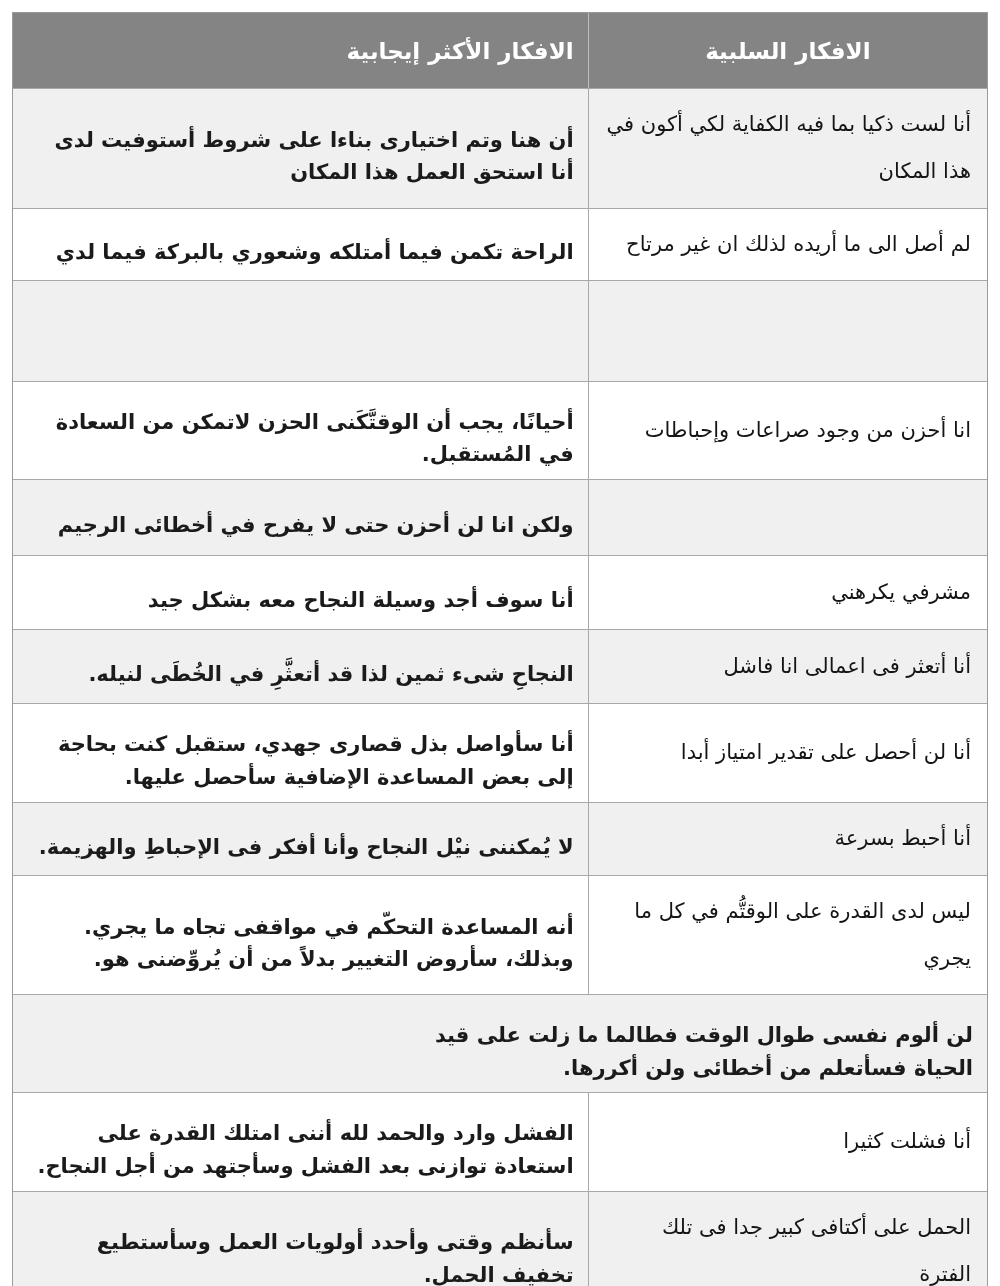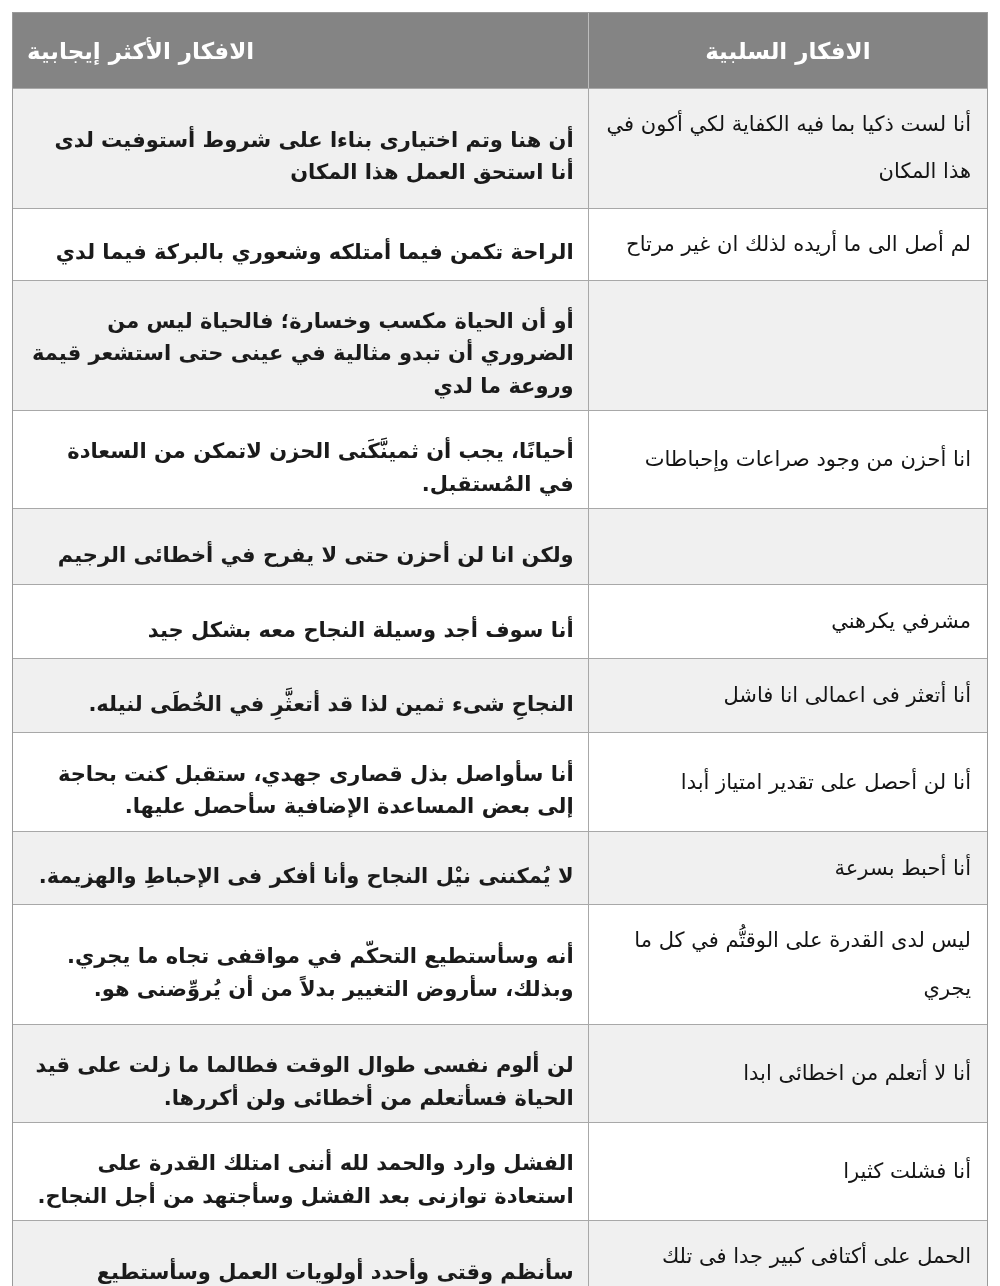--- a/index.html
+++ b/index.html
@@ -57,21 +57,21 @@
 </head>
 <body>
 
 <div class="page">
   <div class="thought-table">
 
     <div class="t-header">
       <div class="cell neg">
         <span>الافكار السلبية</span>
       </div>
-      <div class="cell pos" style="justify-content:flex-end;">
+      <div class="cell pos" style="justify-content:flex-start;">
         <span>الافكار الأكثر إيجابية</span>
       </div>
     </div>
 
     <div class="row light" style="min-height:88px">
       <div class="cell neg">
           <p>أنا لست ذكيا بما فيه الكفاية لكي أكون في هذا المكان</p>
         </div>
       <div class="cell pos">
           <p>أن هنا وتم اختيارى بناءا على شروط أستوفيت لدى أنا استحق العمل هذا المكان</p>
@@ -84,31 +84,28 @@
         </div>
       <div class="cell pos">
           <p>الراحة تكمن فيما أمتلكه وشعوري بالبركة فيما لدي</p>
         </div>
     </div>
 
     <div class="row light" style="min-height:100px">
       <div class="cell neg">
           <p></p>
         </div>
-      <div class="cell pos">
-          <p>أو أن الحياة مكسب وخسارة؛ فالحياة ليس من الضروري أن تبدو مثالية في عينى حتى استشعر قيمة وروعة ما لدي</p>
-        </div>
     </div>
 
     <div class="row" style="min-height:74px">
       <div class="cell neg">
           <p>انا أحزن من وجود صراعات وإحباطات</p>
         </div>
       <div class="cell pos">
-          <p>أحيانًا، يجب أن ثمينَّكَنى الحزن لاتمكن  من السعادة في المُستقبل.</p>
+          <p>أحيانًا، يجب أن الوقتَّكَنى الحزن لاتمكن  من السعادة في المُستقبل.</p>
         </div>
     </div>
 
     <div class="row light" style="min-height:75px">
       <div class="cell neg">
           <p></p>
         </div>
       <div class="cell pos">
           <p>ولكن انا لن أحزن حتى لا يفرح في أخطائى الرجيم</p>
         </div>
@@ -148,28 +145,25 @@
       <div class="cell pos">
           <p>لا يُمكننى نيْل النجاح وأنا أفكر  فى الإحباطِ والهزيمة.</p>
         </div>
     </div>
 
     <div class="row" style="min-height:89px">
       <div class="cell neg">
           <p>ليس لدى القدرة على الوقتُّم في كل ما يجري</p>
         </div>
       <div class="cell pos">
-          <p>أنه  وسأستطيع التحكّم في مواقفى تجاه ما يجري. وبذلك، سأروض التغيير بدلاً من أن يُروِّضنى هو.</p>
+          <p>أنه  المساعدة التحكّم في مواقفى تجاه ما يجري. وبذلك، سأروض التغيير بدلاً من أن يُروِّضنى هو.</p>
         </div>
     </div>
 
     <div class="row light" style="min-height:97px">
-      <div class="cell neg">
-          <p>أنا لا أتعلم من اخطائى ابدا</p>
-        </div>
       <div class="cell pos">
           <p>لن ألوم نفسى طوال الوقت فطالما  ما زلت على قيد الحياة فسأتعلم من أخطائى ولن أكررها.</p>
         </div>
     </div>
 
     <div class="row" style="min-height:76px">
       <div class="cell neg">
           <p>أنا فشلت كثيرا</p>
         </div>
       <div class="cell pos">

